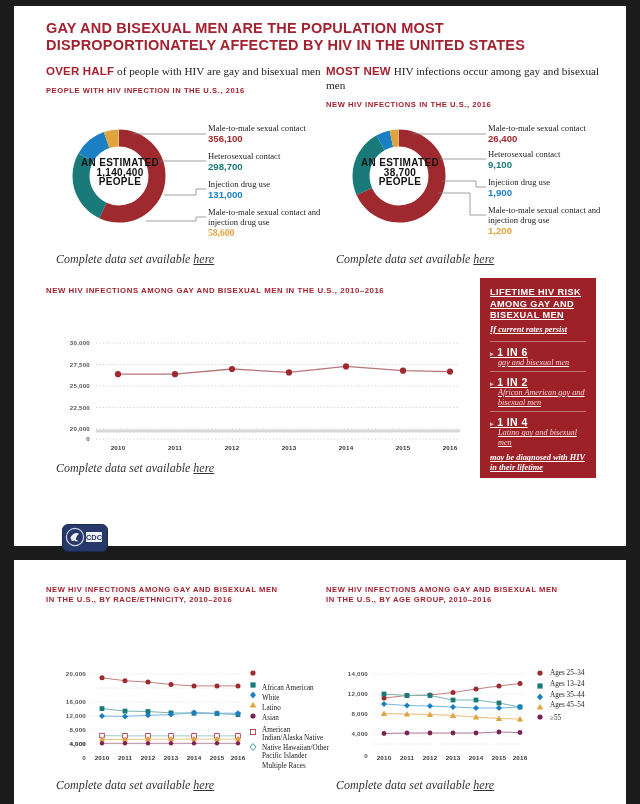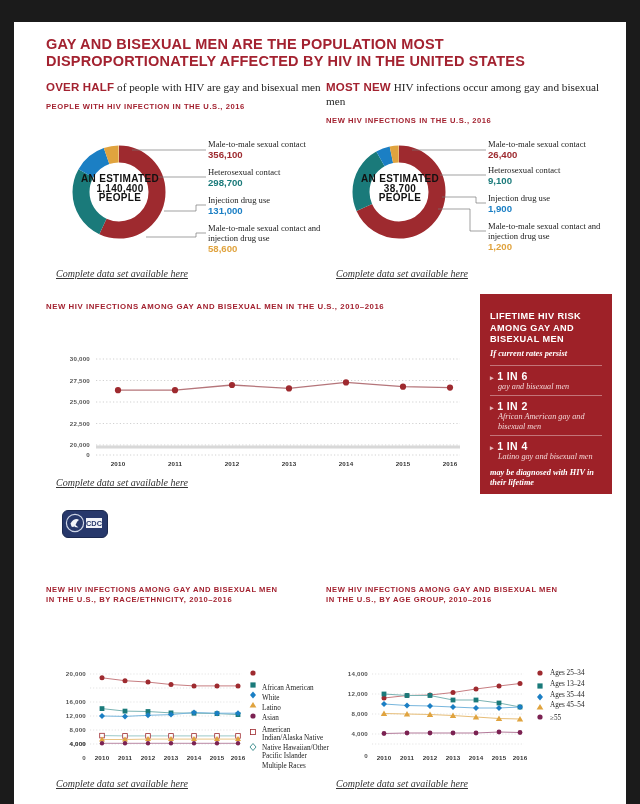--- a/index.html
+++ b/index.html
@@ -1,48 +1,48 @@
 <!DOCTYPE html>
 <html><head>
 <meta charset="utf-8">
 <style>
   html,body{margin:0;padding:0;background:#1b1b1b;}
   body{width:640px;height:804px;font-family:"Liberation Sans",sans-serif;overflow:hidden;}
   .page{position:relative;width:640px;height:804px;background:#1b1b1b;}
   .panel{position:absolute;left:14px;right:14px;background:#fff;}
-  .panel-top{top:6px;height:540px;margin-top:16px;}
+  .panel-top{top:6px;height:540px;}
   .panel-bot{top:560px;height:244px;}
 
   .h1{color:#a32230;font-weight:bold;font-size:14.5px;letter-spacing:.2px;line-height:17px;
       font-family:"Liberation Sans",sans-serif;}
   .lead{font-size:11.2px;line-height:14px;color:#222;font-family:"Liberation Serif",serif;}
   .lead b.kick{color:#a32230;font-family:"Liberation Sans",sans-serif;font-size:11.5px;
       font-weight:bold;letter-spacing:.2px;}
   .sub{color:#a32230;font-family:"Liberation Sans",sans-serif;font-weight:bold;
       font-size:7.6px;letter-spacing:.55px;line-height:10px;}
-  .note{font-family:"Liberation Serif",serif;font-style:italic;font-size:10px;color:#333;text-decoration:underline;}
+  .note{font-family:"Liberation Serif",serif;font-style:italic;font-size:12px;color:#333;}
   .note u{text-decoration:underline;}
 
   .labtxt{font-family:"Liberation Serif",serif;font-size:8.6px;color:#222;line-height:10px;}
   .labnum{font-family:"Liberation Sans",sans-serif;font-weight:bold;font-size:9.6px;line-height:12px;}
   .donut-center{position:absolute;text-align:center;font-family:"Liberation Sans",sans-serif;
       font-weight:bold;font-size:10px;line-height:9.6px;color:#111;letter-spacing:.3px;}
 
   .riskbox{position:absolute;background:#9e2128;color:#fff;}
   .riskbox .rtitle{font-family:"Liberation Sans",sans-serif;font-weight:bold;font-size:9.2px;
       line-height:11.5px;letter-spacing:.4px;}
   .riskbox .ritalic{font-family:"Liberation Serif",serif;font-style:italic;font-weight:bold;font-size:8.4px;}
   .riskrow{border-top:1px solid rgba(255,255,255,.38);padding-top:4px;margin-top:4px;}
   .rbig{font-family:"Liberation Sans",sans-serif;font-weight:bold;font-size:10.5px;letter-spacing:.4px;}
   .rsmall{font-family:"Liberation Serif",serif;font-style:italic;font-size:8.2px;line-height:9.6px;
       color:#f2d6d6;}
   .rfoot{font-family:"Liberation Serif",serif;font-style:italic;font-weight:bold;font-size:8.3px;line-height:10px;}
   .tick{font-family:"Liberation Sans",sans-serif;font-weight:bold;font-size:6.2px;color:#555;letter-spacing:.2px;}
   .legtxt{font-family:"Liberation Serif",serif;font-size:7.2px;color:#222;line-height:8.4px;}
-  .cdc{position:absolute;left:48px;top:488px;width:44px;height:26px;background:#27386b;
+  .cdc{position:absolute;left:48px;top:518px;width:44px;height:26px;background:#27386b;
       border-radius:6px;border:1px solid #1b2950;}
   svg{display:block;overflow:visible;}
 </style>
 </head>
 <body>
 
 <div class="page">
 
   <div class="panel panel-top">
 
@@ -88,21 +88,21 @@
       <div style="position:absolute;left:154px;top:42px;width:130px;">
         <div class="labtxt">Heterosexual contact</div>
         <div class="labnum" style="color:#1a7a7a;">298,700</div>
       </div>
       <div style="position:absolute;left:154px;top:70px;width:130px;">
         <div class="labtxt">Injection drug use</div>
         <div class="labnum" style="color:#1b7fc4;">131,000</div>
       </div>
       <div style="position:absolute;left:154px;top:98px;width:134px;">
         <div class="labtxt">Male-to-male sexual contact and injection drug use</div>
-        <div class="labnum" style="color:#e0a33e;">58,600</div>
+        <div class="labnum" style="color:#e0a33e;font-family:Liberation Serif, serif;">58,600</div>
       </div>
     </div>
 
     <div style="position:absolute;left:42px;top:246px;" class="note">
       <span>Complete data set available </span><u>here</u>
     </div>
 
     <div style="position:absolute;left:312px;top:58px;width:290px;">
       <div class="lead">
         <b class="kick">MOST NEW</b><span> HIV infections occur among gay and bisexual men</span>
@@ -196,21 +196,21 @@
             <text x="353" y="119">2015</text>
           <text x="400" y="119">2016</text>
         </g>
       </svg>
     </div>
 
     <div style="position:absolute;left:42px;top:455px;" class="note">
       <span>Complete data set available </span><u>here</u>
     </div>
 
-    <div class="riskbox" style="left:466px;top:272px;width:132px;height:200px;padding:17px 10px;box-sizing:border-box;">
+    <div class="riskbox" style="left:466px;top:272px;width:116px;height:200px;padding:9px 10px;box-sizing:border-box;text-decoration:underline;">
       <div class="rtitle">LIFETIME HIV RISK AMONG GAY AND BISEXUAL MEN</div>
       <div class="ritalic" style="margin-top:3px;">If current rates persist</div>
 
       <div class="riskrow" style="margin-top:7px;">
         <div class="rbig">
           <span style="font-size:7px;color:#e7b9bc;">▸</span>
           <span>1 IN 6</span>
         </div>
         <div class="rsmall" style="padding-left:8px;">gay and bisexual men</div>
       </div>

